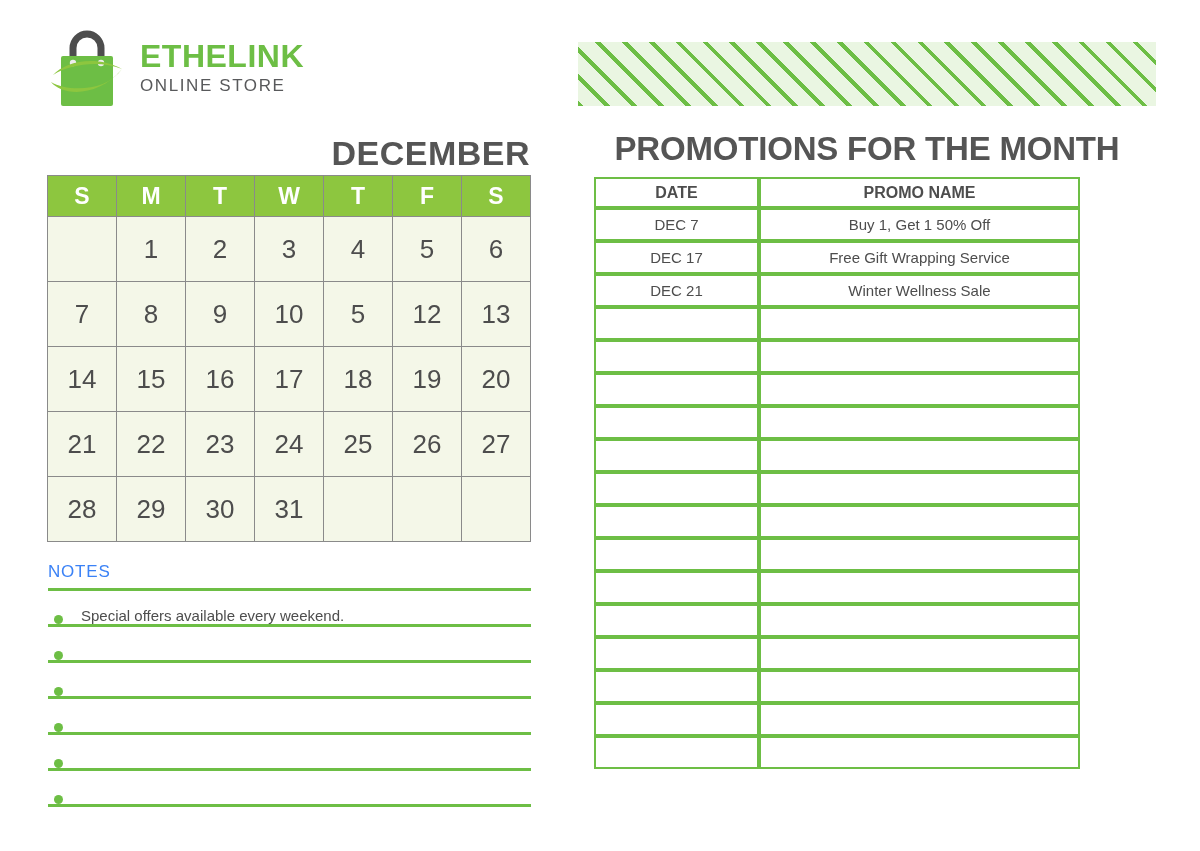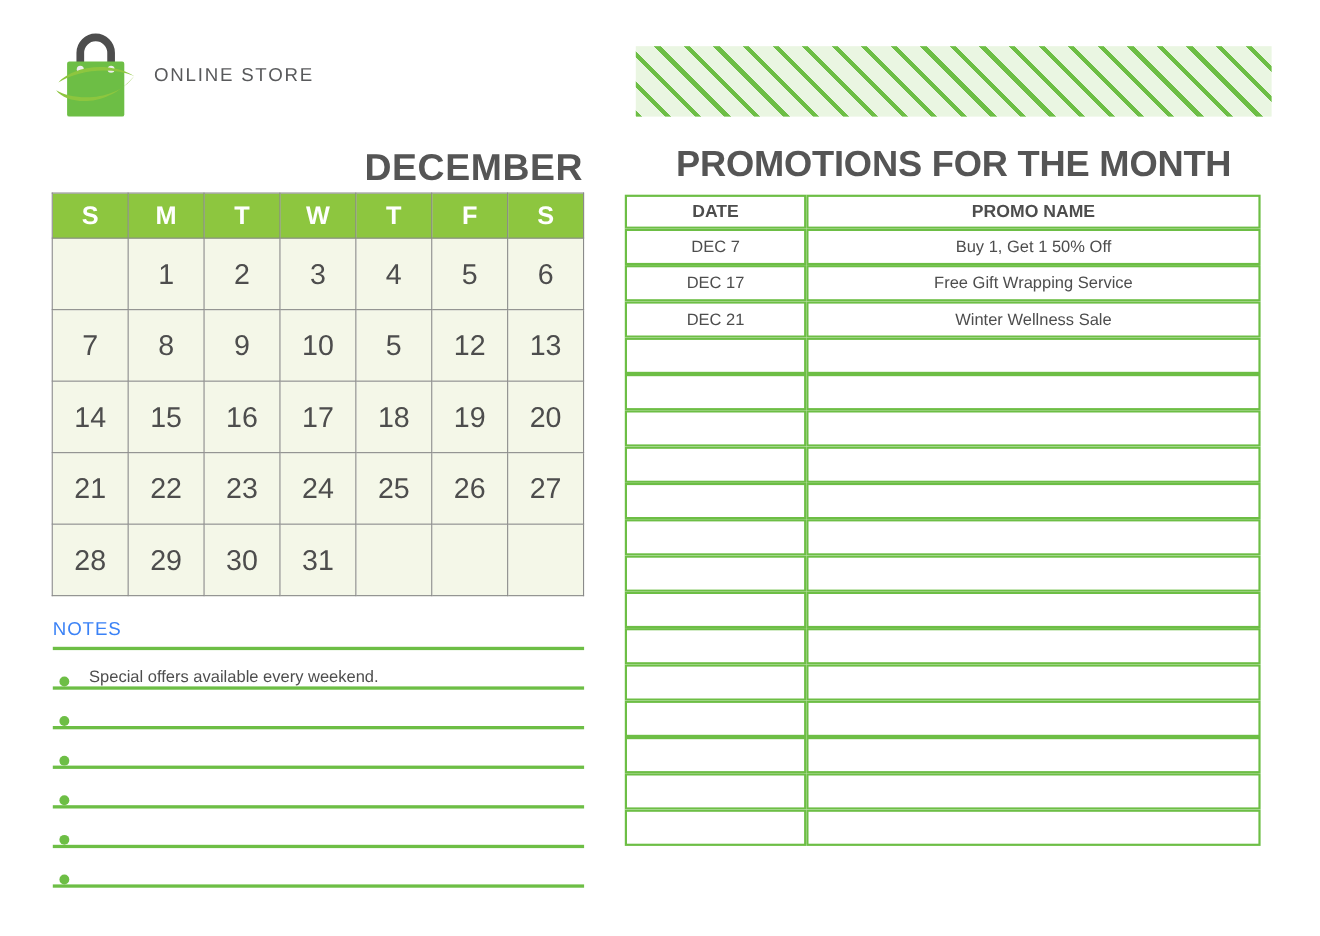--- a/index.html
+++ b/index.html
@@ -145,23 +145,23 @@
     top: 130px;
     width: 578px;
     text-align: center;
     font-size: 33px;
     font-weight: bold;
     letter-spacing: -0.2px;
     color: #555555;
   }
   .promo-table {
     position: absolute;
-    left: 568px;
+    left: 594px;
     top: 177px;
-    width: 578px;
+    width: 486px;
     border-collapse: separate;
     border-spacing: 0;
     table-layout: fixed;
   }
   .promo-table th, .promo-table td {
     border: 2px solid #6DBE45;
     text-align: center;
     vertical-align: middle;
     background: #ffffff;
     color: #4D4D4D;
@@ -188,20 +188,21 @@
       <svg class="logo-mark" viewBox="0 0 78 84" xmlns="http://www.w3.org/2000/svg">
         <path d="M25 36 V22 a14 14 0 0 1 28 0 V36" fill="none" stroke="#4D4D4D" stroke-width="7" stroke-linecap="round"></path>
         <rect x="13" y="30" width="52" height="50" rx="2" fill="#6DBE45"></rect>
         <circle cx="25" cy="37" r="3.2" fill="#EDEDED"></circle>
         <circle cx="53" cy="37" r="3.2" fill="#EDEDED"></circle>
         <path d="M3 56 C14 70 50 72 74 43 C58 66 20 66 3 56 Z" fill="#8DC63F"></path>
         <path d="M5 49 C16 36 48 28 74 43 C52 34 22 38 5 49 Z" fill="#8DC63F"></path>
       </svg>
     </span>
     <span class="logo-text">
+      <span class="logo-name">ETHELINK</span>
       <span class="logo-sub">ONLINE STORE</span>
     </span>
   </div>
 
   <div class="stripe-banner"></div>
 
   <div class="month-title">DECEMBER</div>
 
   <table class="calendar">
     <thead>

